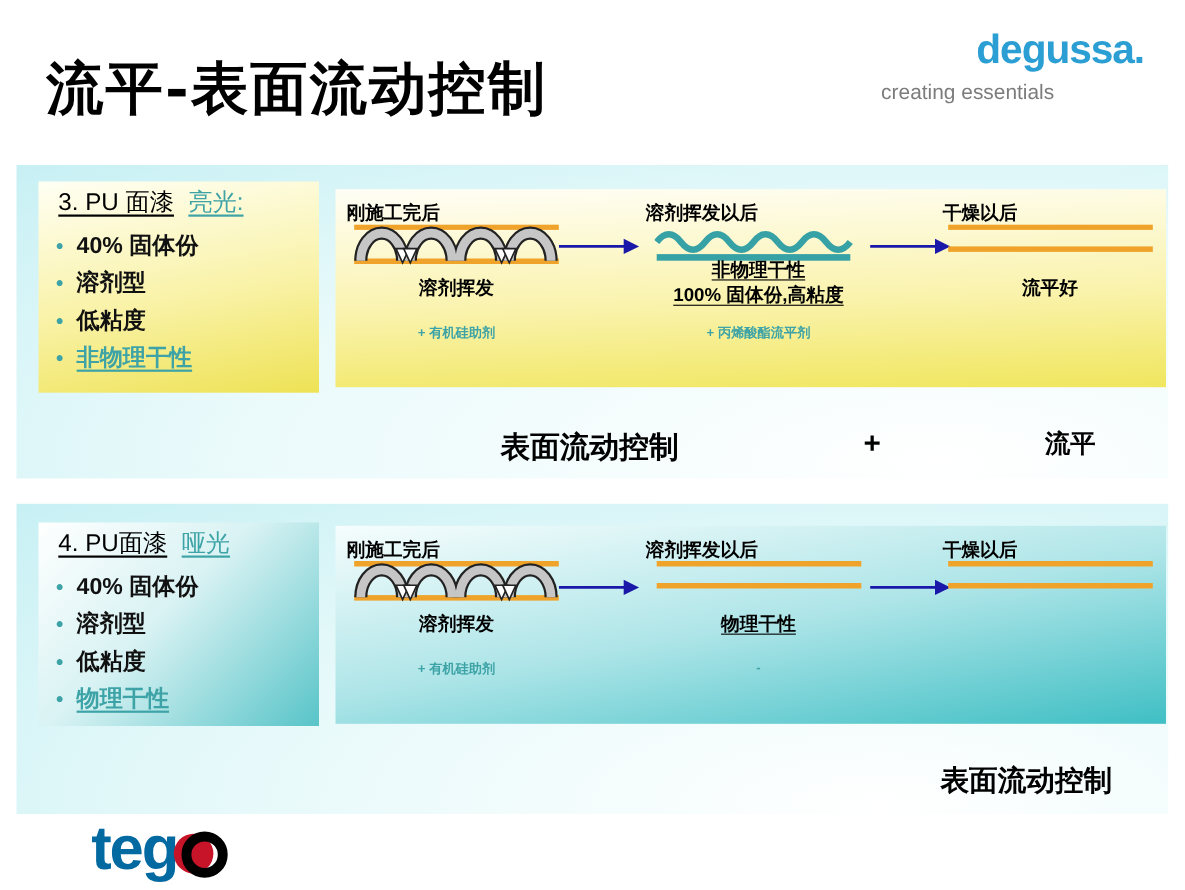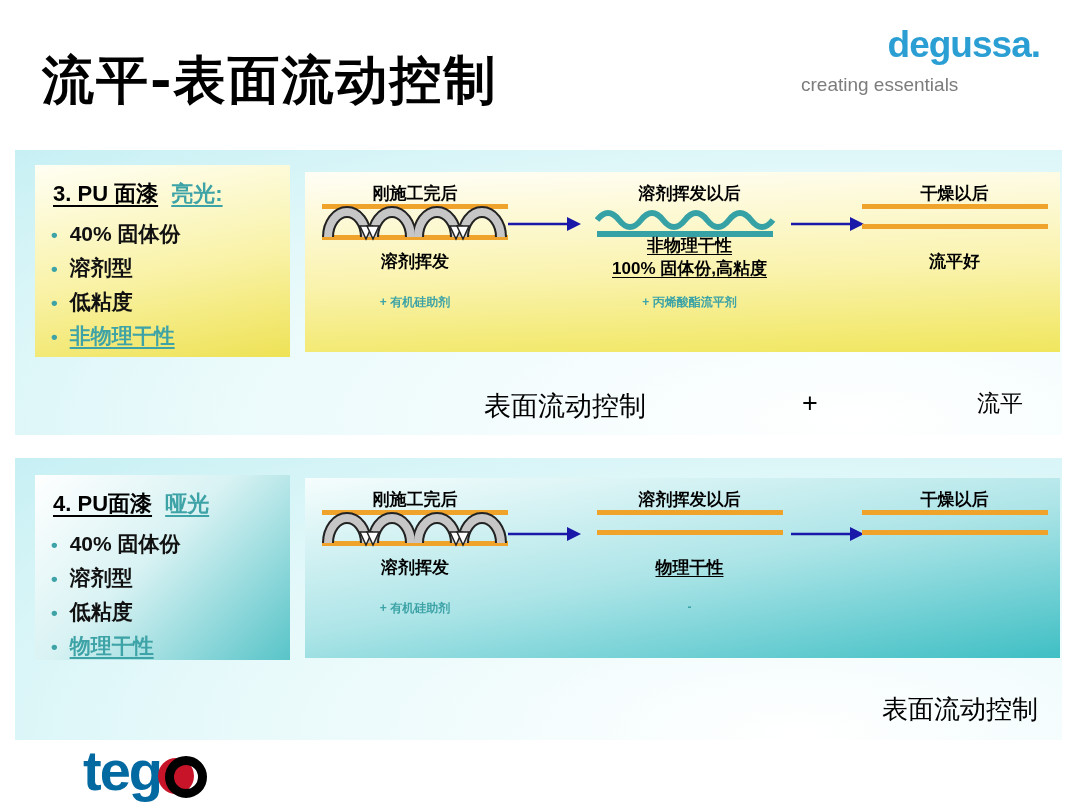--- a/index.html
+++ b/index.html
@@ -24,50 +24,50 @@
   .panel-1 { top:150px; height:285px;
     background:radial-gradient(ellipse at 80% 95%, #ffffff 0%, #eafafb 55%, #c7f0f4 100%); }
   .panel-2 { top:458px; height:282px;
     background:radial-gradient(ellipse at 75% 98%, #ffffff 0%, #e6f9fa 55%, #c7f0f4 100%); }
   
   .info-box { position:absolute; left:20px; width:255px; }
   .info-box-1 { top:15px; height:192px;
     background:linear-gradient(170deg, #fffff4 0%, #f9f2a6 55%, #eee255 100%); }
   .info-box-2 { top:17px; height:185px;
     background:linear-gradient(135deg, #ffffff 0%, #d8f2f3 45%, #58c4c8 100%); }
-  .info-heading { margin:14px 0 8px 18px; font-size:22px; font-weight:bold; white-space:nowrap; }
+  .info-heading { margin:4px 0 8px 18px; font-size:22px; font-weight:normal; white-space:nowrap; }
   .info-heading .h-main { color:#000; text-decoration:underline; text-underline-offset:4px; }
   .info-heading .h-accent { color:#3da3a6; text-decoration:underline; text-underline-offset:4px; margin-left:7px; }
   .info-bullets { margin-left:16px; }
   .bullet-item { font-size:21px; font-weight:bold; color:#111; line-height:33px; white-space:nowrap; }
   .bullet-item .dot { color:#3da3a6; margin-right:12px; font-size:19px; }
   .bullet-item.accent span.txt { color:#3da3a6; text-decoration:underline; text-underline-offset:4px; }
   
   .diagram-box { position:absolute; left:290px; width:755px; height:180px; }
   .diagram-box-1 { top:22px;
     background:linear-gradient(178deg, #fffef6 0%, #faf3ae 55%, #f0e65e 100%); }
   .diagram-box-2 { top:20px;
     background:linear-gradient(170deg, #f6fdfd 0%, #aee5e8 50%, #3fbfc4 100%); }
   .stage { position:absolute; top:0; height:180px; }
   .stage-pos-1 { left:10px;  width:200px; }
   .stage-pos-2 { left:282px; width:205px; }
   .stage-pos-3 { left:552px; width:195px; }
-  .stage-title   { position:absolute; top:10px;  width:100%; text-align:center; font-size:17px; font-weight:bold; color:#000; white-space:nowrap; }
+  .stage-title   { position:absolute; top:10px;  width:100%; font-size:17px; font-weight:bold; color:#000; white-space:nowrap; }
   .stage-graphic { position:absolute; top:32px;  width:100%; text-align:center; }
   .stage-graphic svg { display:inline-block; }
   .stage-caption { position:absolute; top:78px;  width:100%; text-align:center; font-size:17px; font-weight:bold; color:#000; white-space:nowrap; }
   .stage-caption.near { top:62px; }
   .underlined { text-decoration:underline; text-underline-offset:3px; }
   .stage-additive { position:absolute; top:122px; width:100%; text-align:center; font-size:12px; font-weight:bold; color:#3da3a6; white-space:nowrap; }
   .flow-arrow { position:absolute; }
   .arrow-a { left:203px; top:44px; }
   .arrow-b { left:486px; top:44px; }
   .panel-2 .arrow-a, .panel-2 .arrow-b { top:48px; }
   
-  .sum { position:absolute; font-weight:normal; font-family:"DejaVu Serif","Liberation Serif",serif; text-align:center; color:#000; white-space:nowrap; }
+  .sum { position:absolute; font-weight:bold; font-family:"DejaVu Serif","Liberation Serif",serif; text-align:left; color:#000; white-space:nowrap; }
   .sum1-left  { left:440px; top:238px; width:220px; font-size:27px; }
   .sum1-plus  { left:770px; top:238px; width:50px;  font-size:27px; font-family:"Liberation Sans",sans-serif; }
   .sum1-right { left:935px; top:238px; width:100px; font-size:23px; }
   .sum2       { left:840px; top:234px; width:210px; font-size:26px; }
   
   .tego-logo { position:absolute; left:83px; top:738px; font-size:56px; font-weight:bold;
     letter-spacing:-2px; color:#0369a1; }
   .tego-o { display:inline-block; position:relative; width:50px; height:52px; vertical-align:-11px; margin-left:2px; }
   .tego-o .red-dot { position:absolute; left:-5px; top:9px; width:36px; height:36px; background:#c81428; border-radius:50%; }
   .tego-o .black-ring { position:absolute; left:2px; top:7px; width:24px; height:24px; border:9px solid #000; border-radius:50%; }

